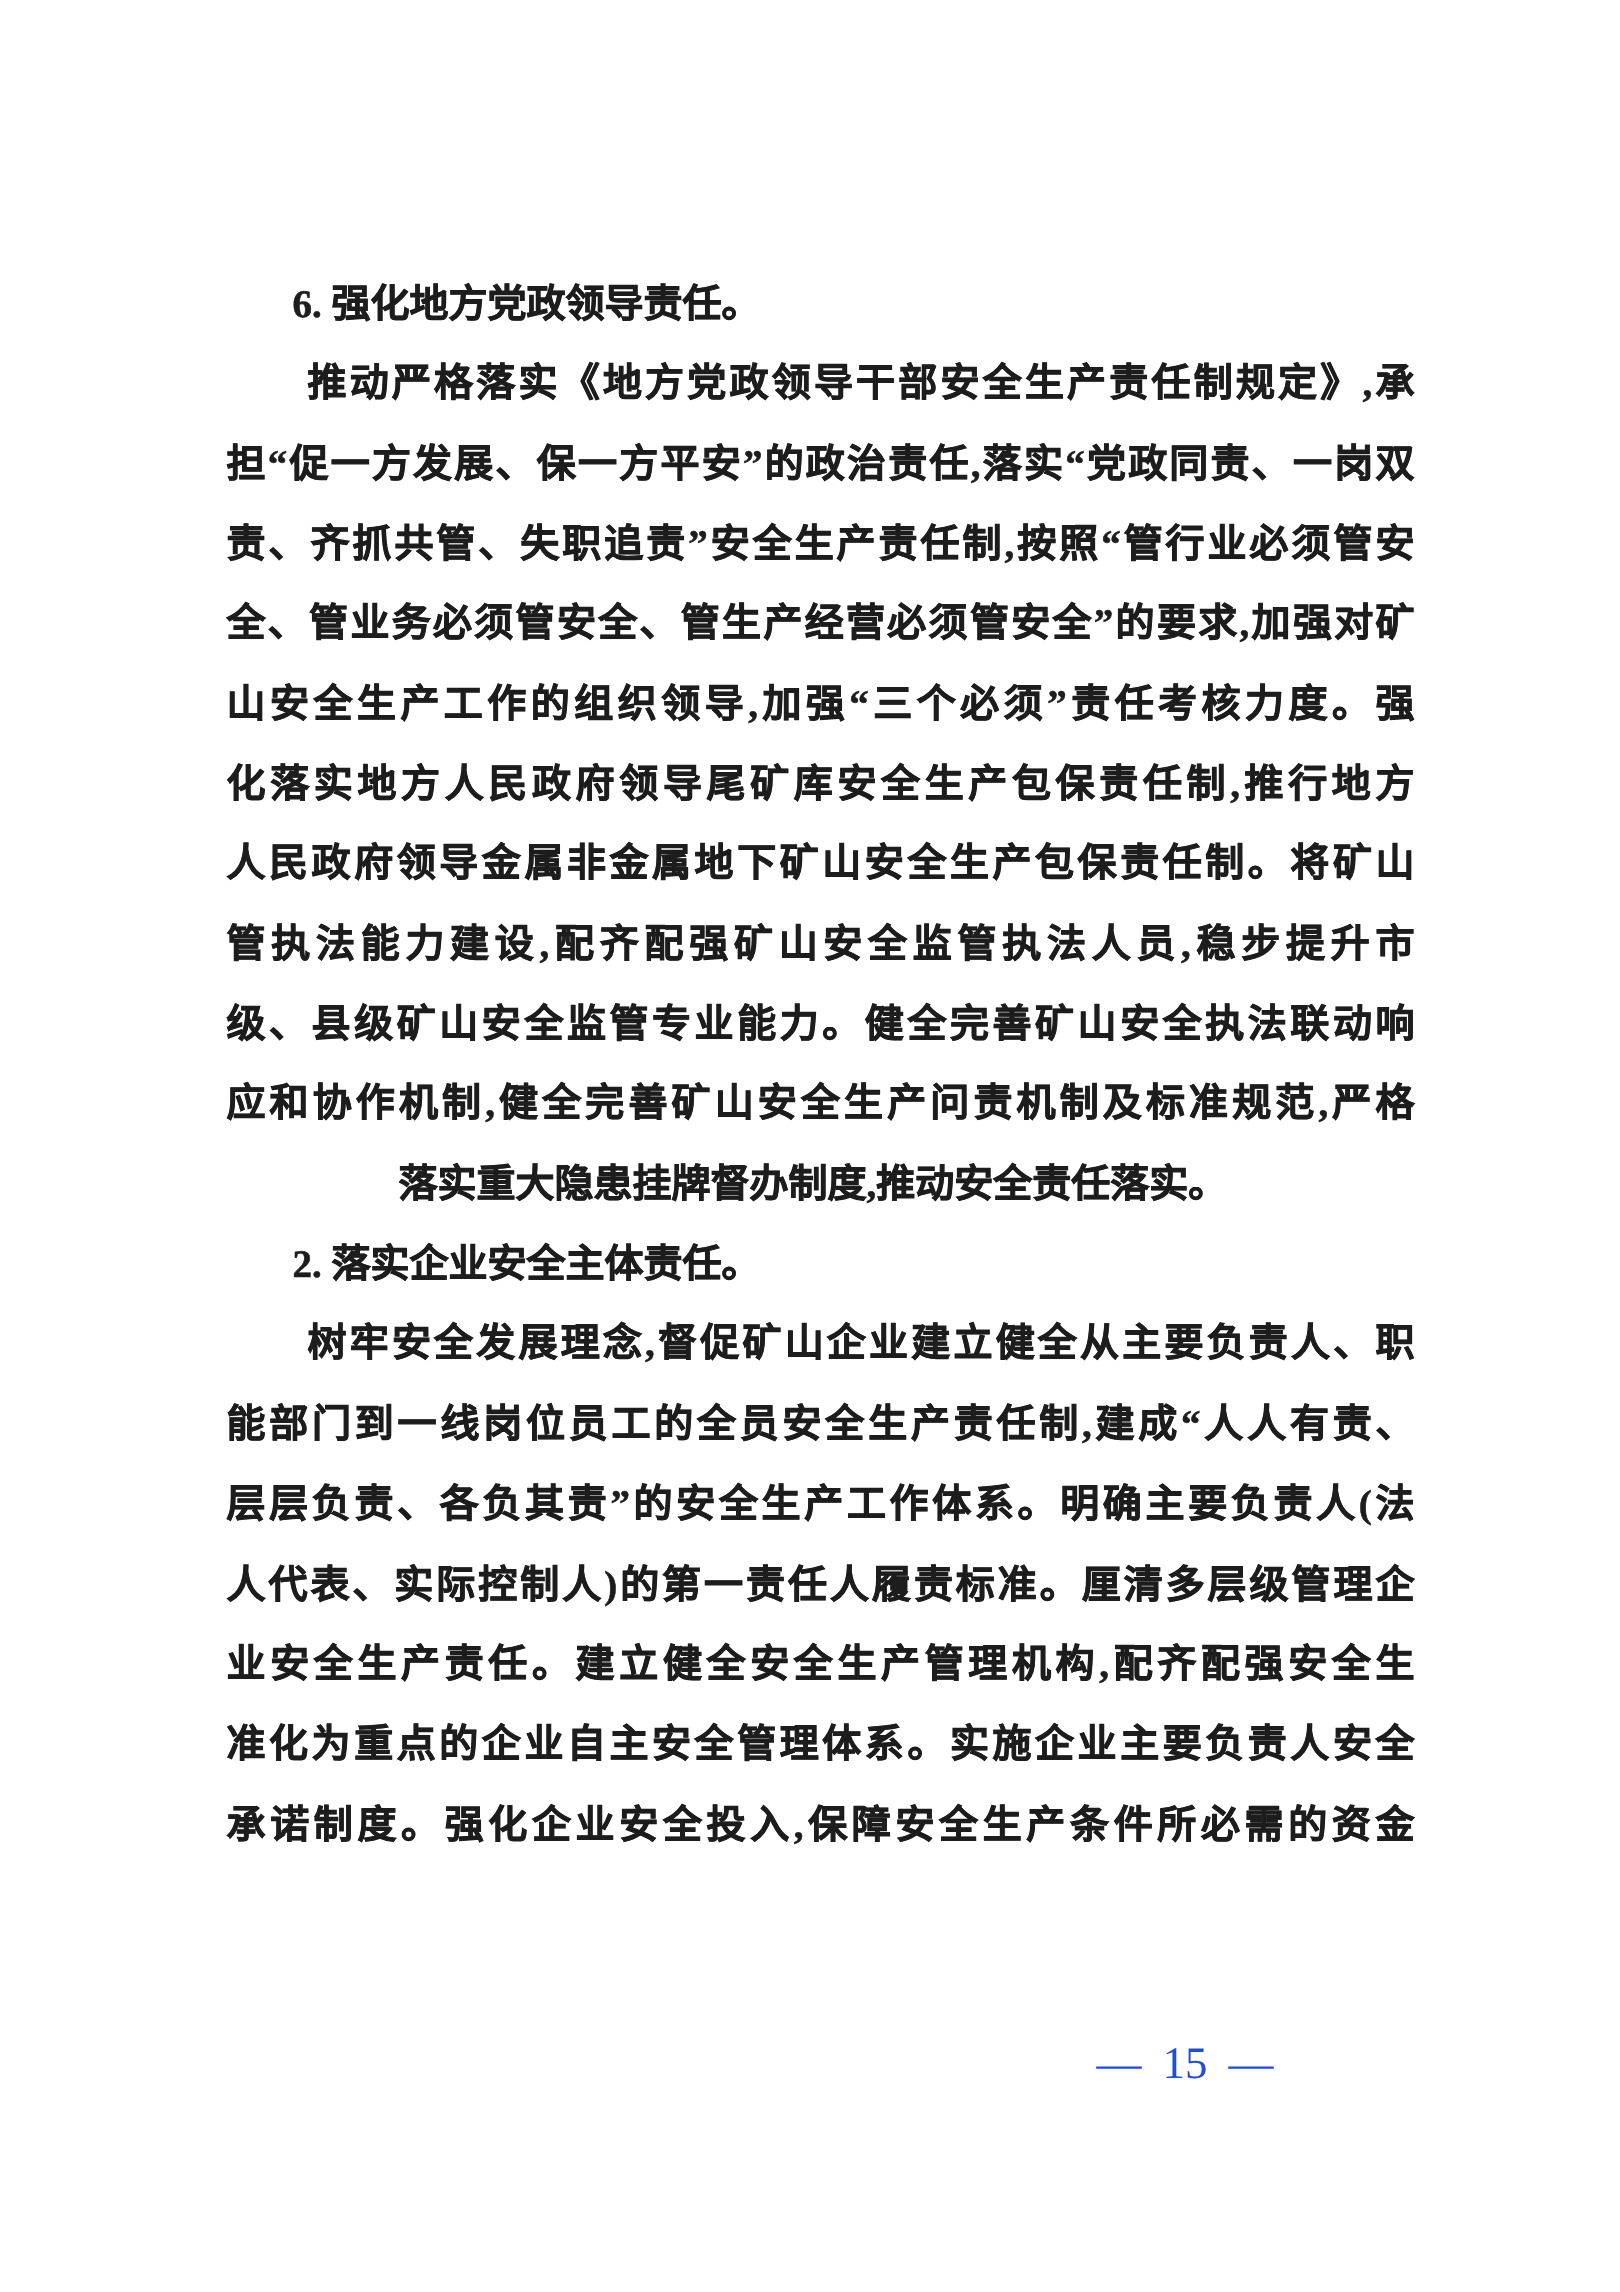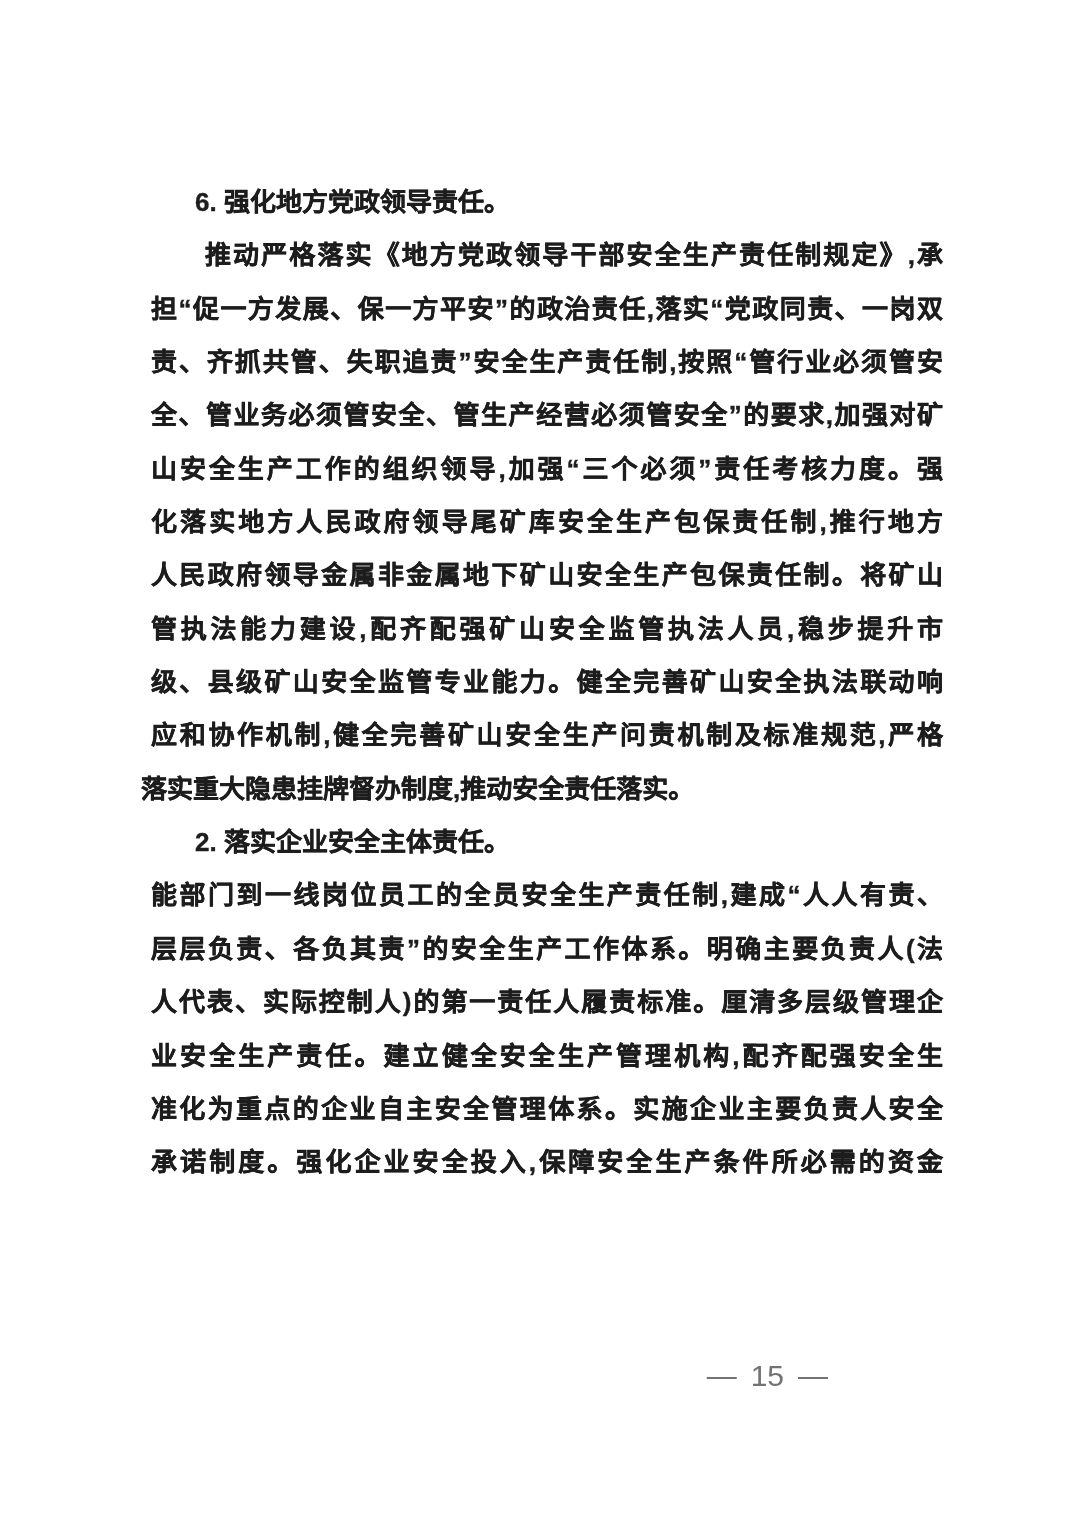--- a/index.html
+++ b/index.html
@@ -6,21 +6,22 @@
     margin: 0;
     padding: 0;
     background: #ffffff;
   }
   .page {
     position: relative;
     width: 996px;
     height: 1528px;
     background: #ffffff;
     overflow: hidden;
-    font-family: Liberation Sans, sans-serif;
+    font-family: Liberation Serif, serif;
+    padding-left: 21px;
   }
   .doc-body {
     position: absolute;
     left: 141px;
     top: 176px;
     width: 802px;
     font-size: 26px;
     font-weight: 700;
     color: #1d1d1d;
     -webkit-text-stroke: 0.4px #1d1d1d;
@@ -37,30 +38,30 @@
     text-align: justify;
     text-align-last: justify;
     text-justify: inter-ideograph;
     margin-left: 10px;
   }
   .line.first { text-indent: 54px; }
   .line.heading {
     text-align: left;
     text-indent: 54px;
   }
-  .line.end { text-align: left; }
+  .line.end { text-align: center; }
   .page-footer {
     position: absolute;
     top: 1356px;
     right: 168px;
     height: 40px;
     line-height: 40px;
     font-size: 30px;
     font-weight: 400;
-    color: #737373;
+    color: #1d4ed8;
     white-space: nowrap;
   }
   .page-footer .dash {
     letter-spacing: 0;
     font-weight: 400;
   }
   .page-footer .num {
     margin: 0 14px;
   }
 </style>
@@ -76,20 +77,21 @@
       <div class="line body">责、齐抓共管、失职追责”安全生产责任制,按照“管行业必须管安</div>
       <div class="line body">全、管业务必须管安全、管生产经营必须管安全”的要求,加强对矿</div>
       <div class="line body">山安全生产工作的组织领导,加强“三个必须”责任考核力度。强</div>
       <div class="line body">化落实地方人民政府领导尾矿库安全生产包保责任制,推行地方</div>
       <div class="line body">人民政府领导金属非金属地下矿山安全生产包保责任制。将矿山</div>
       <div class="line body">管执法能力建设,配齐配强矿山安全监管执法人员,稳步提升市</div>
       <div class="line body">级、县级矿山安全监管专业能力。健全完善矿山安全执法联动响</div>
       <div class="line body">应和协作机制,健全完善矿山安全生产问责机制及标准规范,严格</div>
       <div class="line end">落实重大隐患挂牌督办制度,推动安全责任落实。</div>
       <div class="line heading">2. 落实企业安全主体责任。</div>
+      <div class="line first">树牢安全发展理念,督促矿山企业建立健全从主要负责人、职</div>
       <div class="line body">能部门到一线岗位员工的全员安全生产责任制,建成“人人有责、</div>
       <div class="line body">层层负责、各负其责”的安全生产工作体系。明确主要负责人(法</div>
       <div class="line body">人代表、实际控制人)的第一责任人履责标准。厘清多层级管理企</div>
       <div class="line body">业安全生产责任。建立健全安全生产管理机构,配齐配强安全生</div>
       <div class="line body">准化为重点的企业自主安全管理体系。实施企业主要负责人安全</div>
       <div class="line body">承诺制度。强化企业安全投入,保障安全生产条件所必需的资金</div>
     </div>
 
   <div class="page-footer">
     <span class="dash">—</span><span class="num">15</span><span class="dash">—</span>

